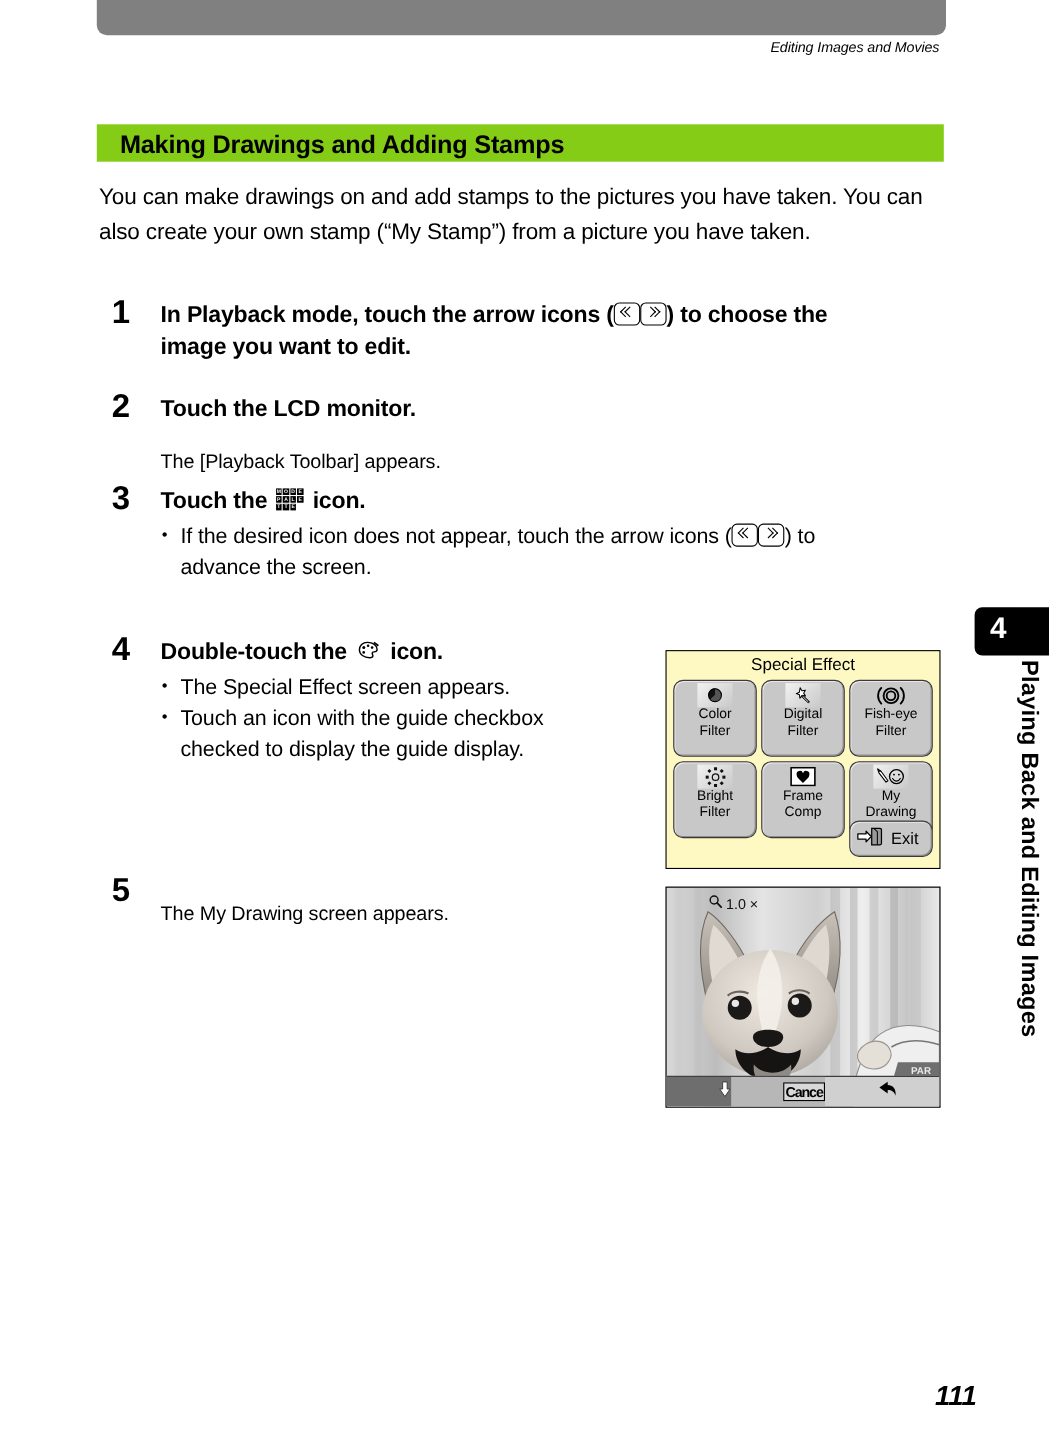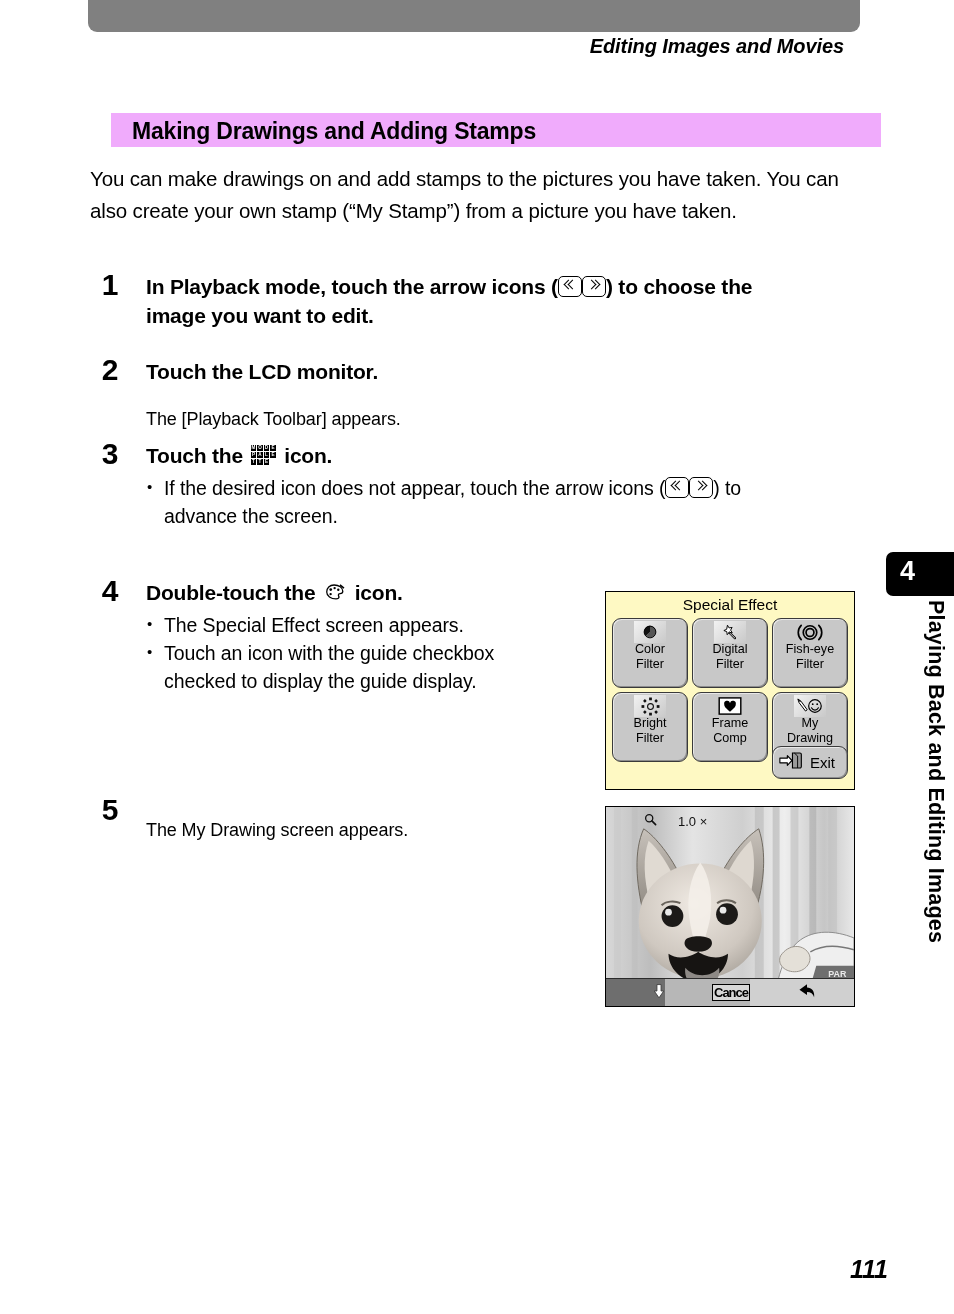--- a/index.html
+++ b/index.html
@@ -9,30 +9,29 @@
     color:#000;position:relative;overflow:hidden;
   }
   .page{position:absolute;inset:0;}
 
   
   .top-bar{
     position:absolute;left:88px;top:0;width:772px;height:32px;
     background:#808080;border-radius:0 0 9px 9px;
   }
   .running-head{
-    position:absolute;right:110px;top:35px;
-    font-size:20px;font-style:italic;font-weight:bold;
+    position:absolute;right:100px;top:35px;
+    font-size:13px;font-style:italic;font-weight:normal;
     letter-spacing:-.1px;
   }
 
   
   .section-bar{
     position:absolute;left:88px;top:113px;width:770px;height:34px;
-    background:#f0abfc;
-    margin-left:23px;
+    background:#84cc16;
   }
   .section-bar span{
     position:absolute;left:21px;top:5px;
     font-size:23px;font-weight:bold;letter-spacing:-.2px;
   }
 
   
   .intro{
     position:absolute;left:90px;top:163px;width:772px;
     font-size:20.5px;line-height:31.5px;letter-spacing:-.15px;
@@ -151,21 +150,21 @@
   .exit-btn .lbl{font-size:15px;}
 
   
   .lcd-draw{
     position:absolute;left:605px;top:806px;width:250px;height:201px;
     border:1.6px solid #000;box-sizing:border-box;overflow:hidden;
     background:#b9b9b9;
   }
   .photo{position:absolute;inset:0;}
   .zoom-ind{
-    position:absolute;left:38px;top:6px;display:flex;align-items:center;gap:21px;
+    position:absolute;left:38px;top:6px;display:flex;align-items:center;gap:3px;
     font-size:13px;color:#111;
   }
   .draw-toolbar{
     position:absolute;left:0;bottom:0;width:100%;height:27px;
     background:#d0d0d0;display:flex;align-items:center;
     border-top:1.4px solid #2b2b2b;
   }
   .tb-cell{
     height:100%;display:flex;align-items:center;justify-content:flex-start;
     position:relative;

